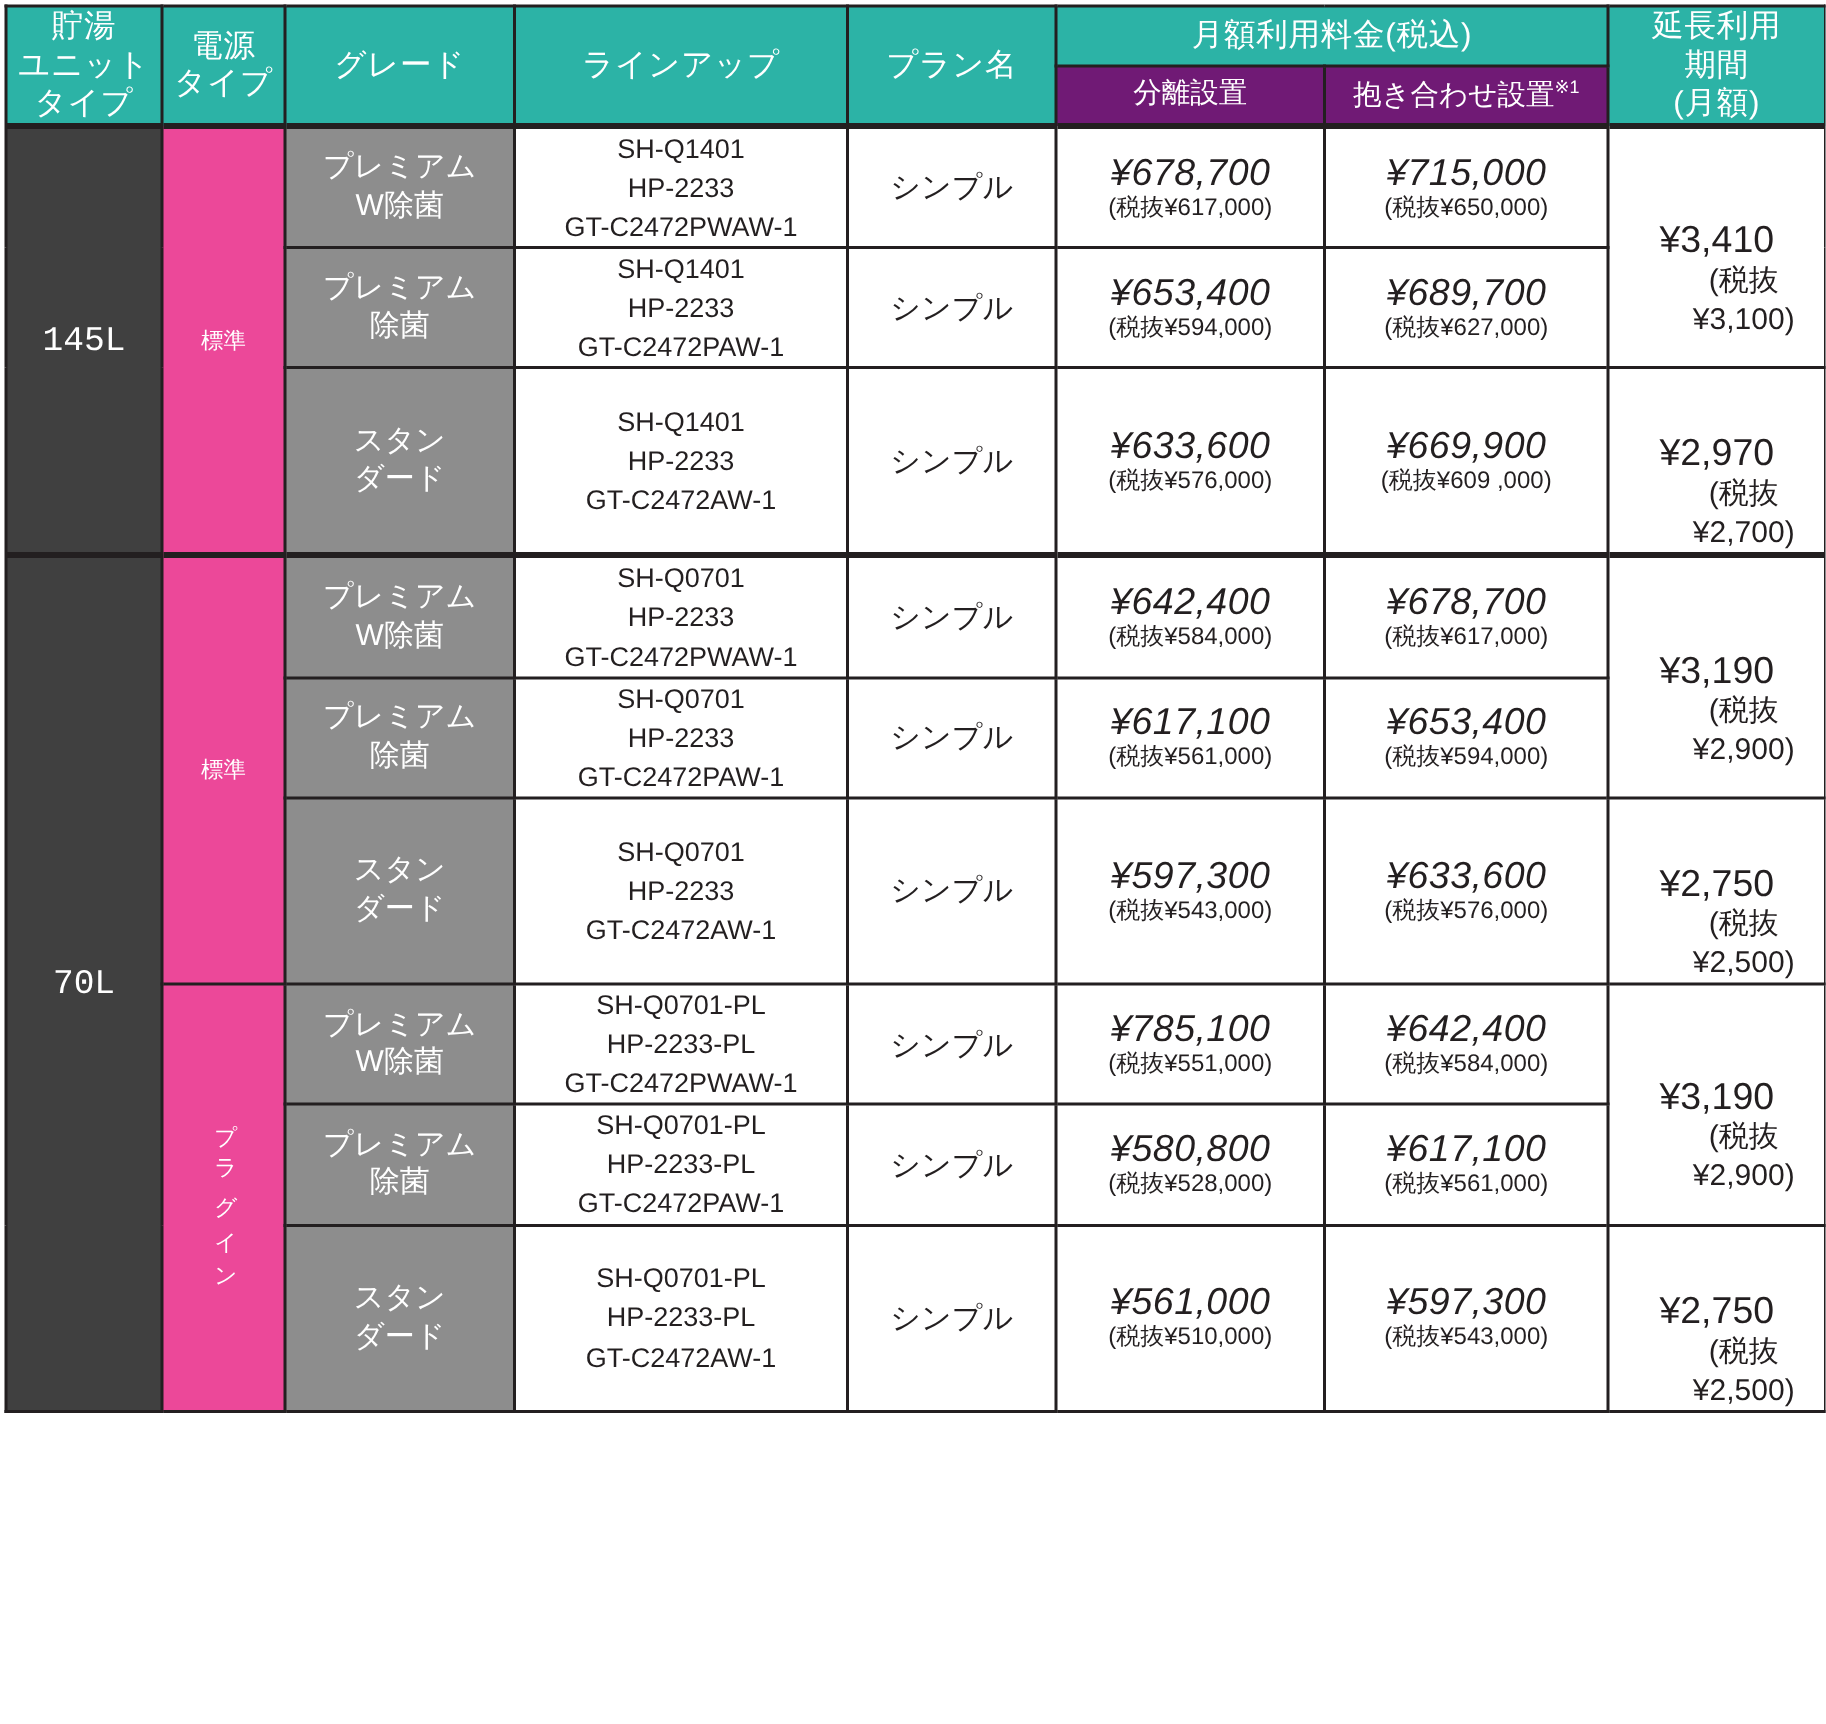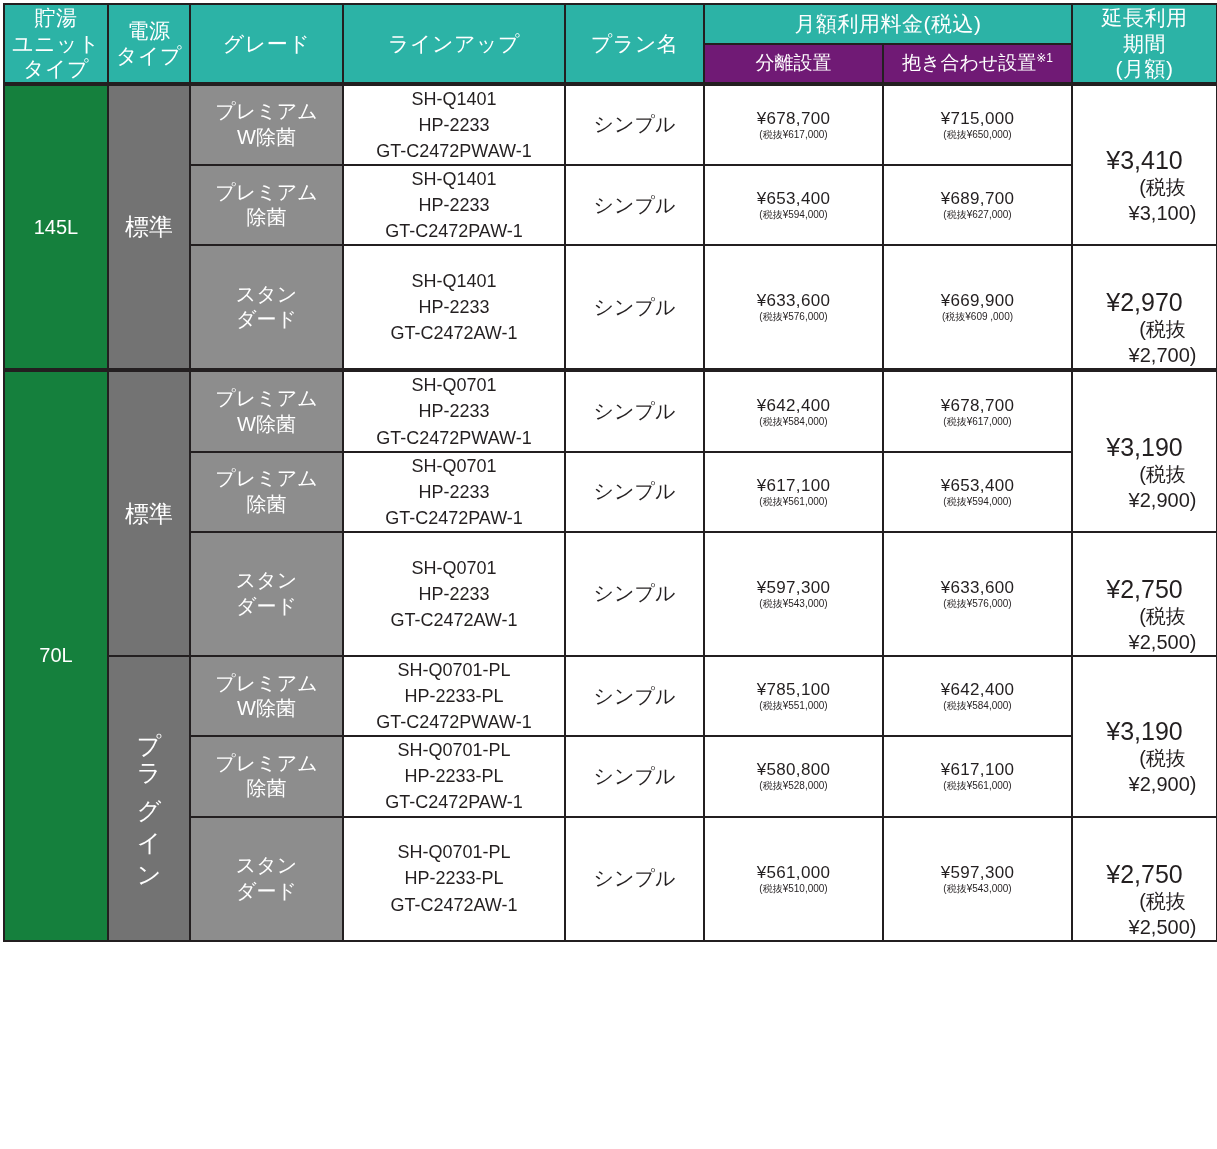--- a/index.html
+++ b/index.html
@@ -49,29 +49,30 @@
     line-height: 1.2;
     font-weight: bold;
     padding: 8px 2px;
   }
   .hd .sup, .hd-sub .sup {
     font-size: 12px;
     vertical-align: super;
   }
   
   .unit-cell {
-    background: #15803d;
-    color: #ffffff;
-    font-size: 20px;
-    font-weight: bold;
+    background: #404040;
+    color: #ffffff;
+    font-size: 23px;
+    font-weight: bold;
+    font-family: Liberation Mono, monospace;
   }
   .power-cell {
-    background: #737373;
-    color: #ffffff;
-    font-size: 24px;
+    background: #ec4899;
+    color: #ffffff;
+    font-size: 15px;
     font-weight: bold;
   }
   .power-cell.vertical {
     writing-mode: vertical-rl;
     text-orientation: upright;
     letter-spacing: 7px;
     padding: 10px 0;
   }
   .power-inner {
     display: inline-block;
@@ -94,26 +95,27 @@
   .plan-cell {
     font-size: 20px;
     color: #231f20;
     margin-left: 44px;
   }
   .price-cell {
     padding: 6px 2px;
     color: #231f20;
   }
   .price-main {
-    font-size: 17px;
+    font-size: 25px;
     line-height: 1.12;
     letter-spacing: 0.3px;
+    font-style: italic;
   }
   .price-sub {
-    font-size: 10px;
+    font-size: 16px;
     line-height: 1.3;
   }
   .ext-cell {
     padding: 6px 2px;
     color: #231f20;
   }
   .ext-main {
     font-size: 25px;
     line-height: 1.12;
     margin-top: 42px;

